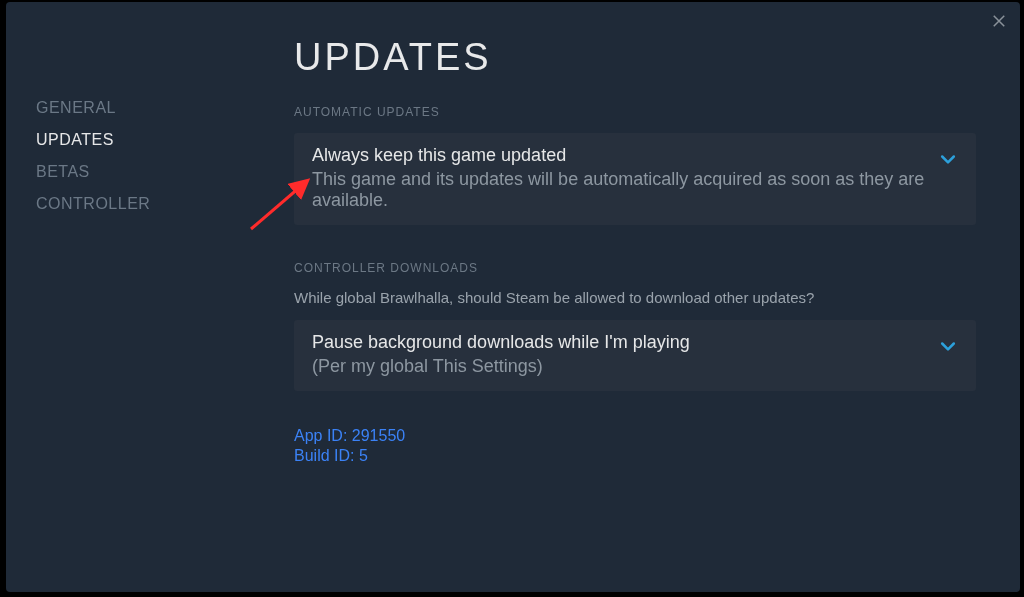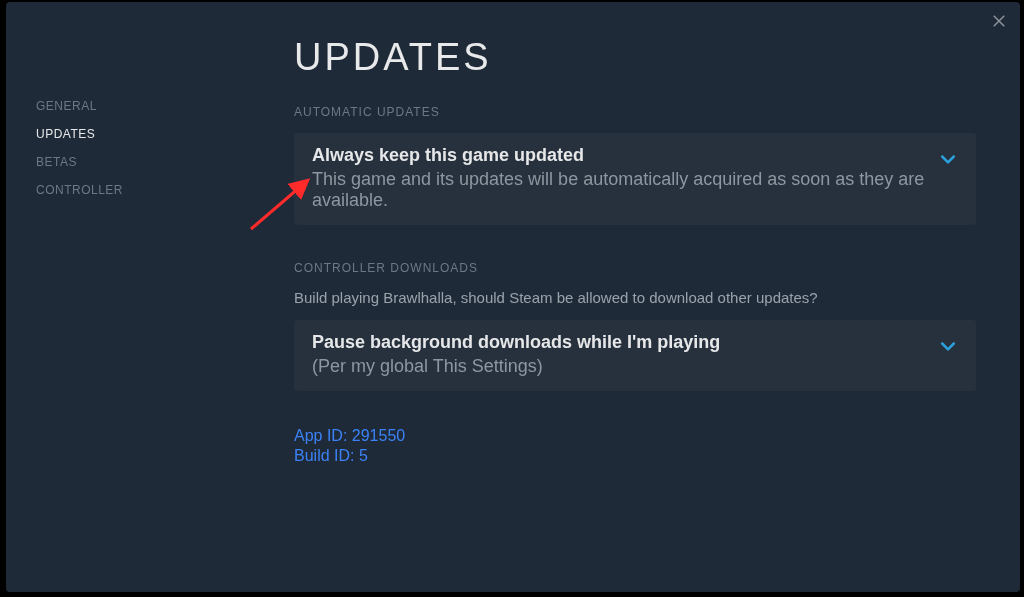--- a/index.html
+++ b/index.html
@@ -32,21 +32,21 @@
     }
     .close-btn svg { width: 100%; height: 100%; }
     .sidebar {
       width: 248px;
       flex-shrink: 0;
       padding-top: 90px;
     }
     .sidebar-item {
       padding: 7px 0 7px 30px;
       color: #6b7886;
-      font-size: 12px;
+      font-size: 16px;
       letter-spacing: 0.5px;
       cursor: pointer;
     }
     .sidebar-item.active {
       color: #e6e7e8;
       font-weight: 500;
     }
     .content {
       flex: 1;
       padding: 34px 44px 30px 40px;
@@ -77,21 +77,21 @@
       display: flex;
       align-items: flex-start;
       cursor: pointer;
       margin-bottom: 36px;
       position: relative;
     }
     .dropdown-text { flex: 1; }
     .dropdown-label {
       color: #e6e7e8;
       font-size: 18px;
-      font-weight: 700;
+      font-weight: 400;
       margin-bottom: 3px;
     }
     .dropdown-sub {
       color: #8d97a1;
       font-size: 18px;
     }
     .dropdown-chevron {
       width: 20px;
       height: 20px;
       color: #2ca0db;
@@ -150,21 +150,21 @@
         <div class="dropdown-sub">This game and its updates will be automatically acquired as soon as they are available.</div>
       </div>
       <div class="dropdown-chevron">
         <svg viewBox="0 0 24 24">
             <path fill="none" stroke="currentColor" stroke-width="3" stroke-linecap="round" stroke-linejoin="round" d="M5 9 L12 16 L19 9"></path>
           </svg>
       </div>
     </div>
 
     <div class="section-header">CONTROLLER DOWNLOADS</div>
-    <div class="section-desc">Build playing Brawlhalla, should Steam be allowed to download other updates?</div>
+    <div class="section-desc">While global Brawlhalla, should Steam be allowed to download other updates?</div>
 
     <div class="dropdown">
       <div class="dropdown-text">
         <div class="dropdown-label">Pause background downloads while I'm playing</div>
         <div class="dropdown-sub">(Per my global This Settings)</div>
       </div>
       <div class="dropdown-chevron">
         <svg viewBox="0 0 24 24">
             <path fill="none" stroke="currentColor" stroke-width="3" stroke-linecap="round" stroke-linejoin="round" d="M5 9 L12 16 L19 9"></path>
           </svg>

